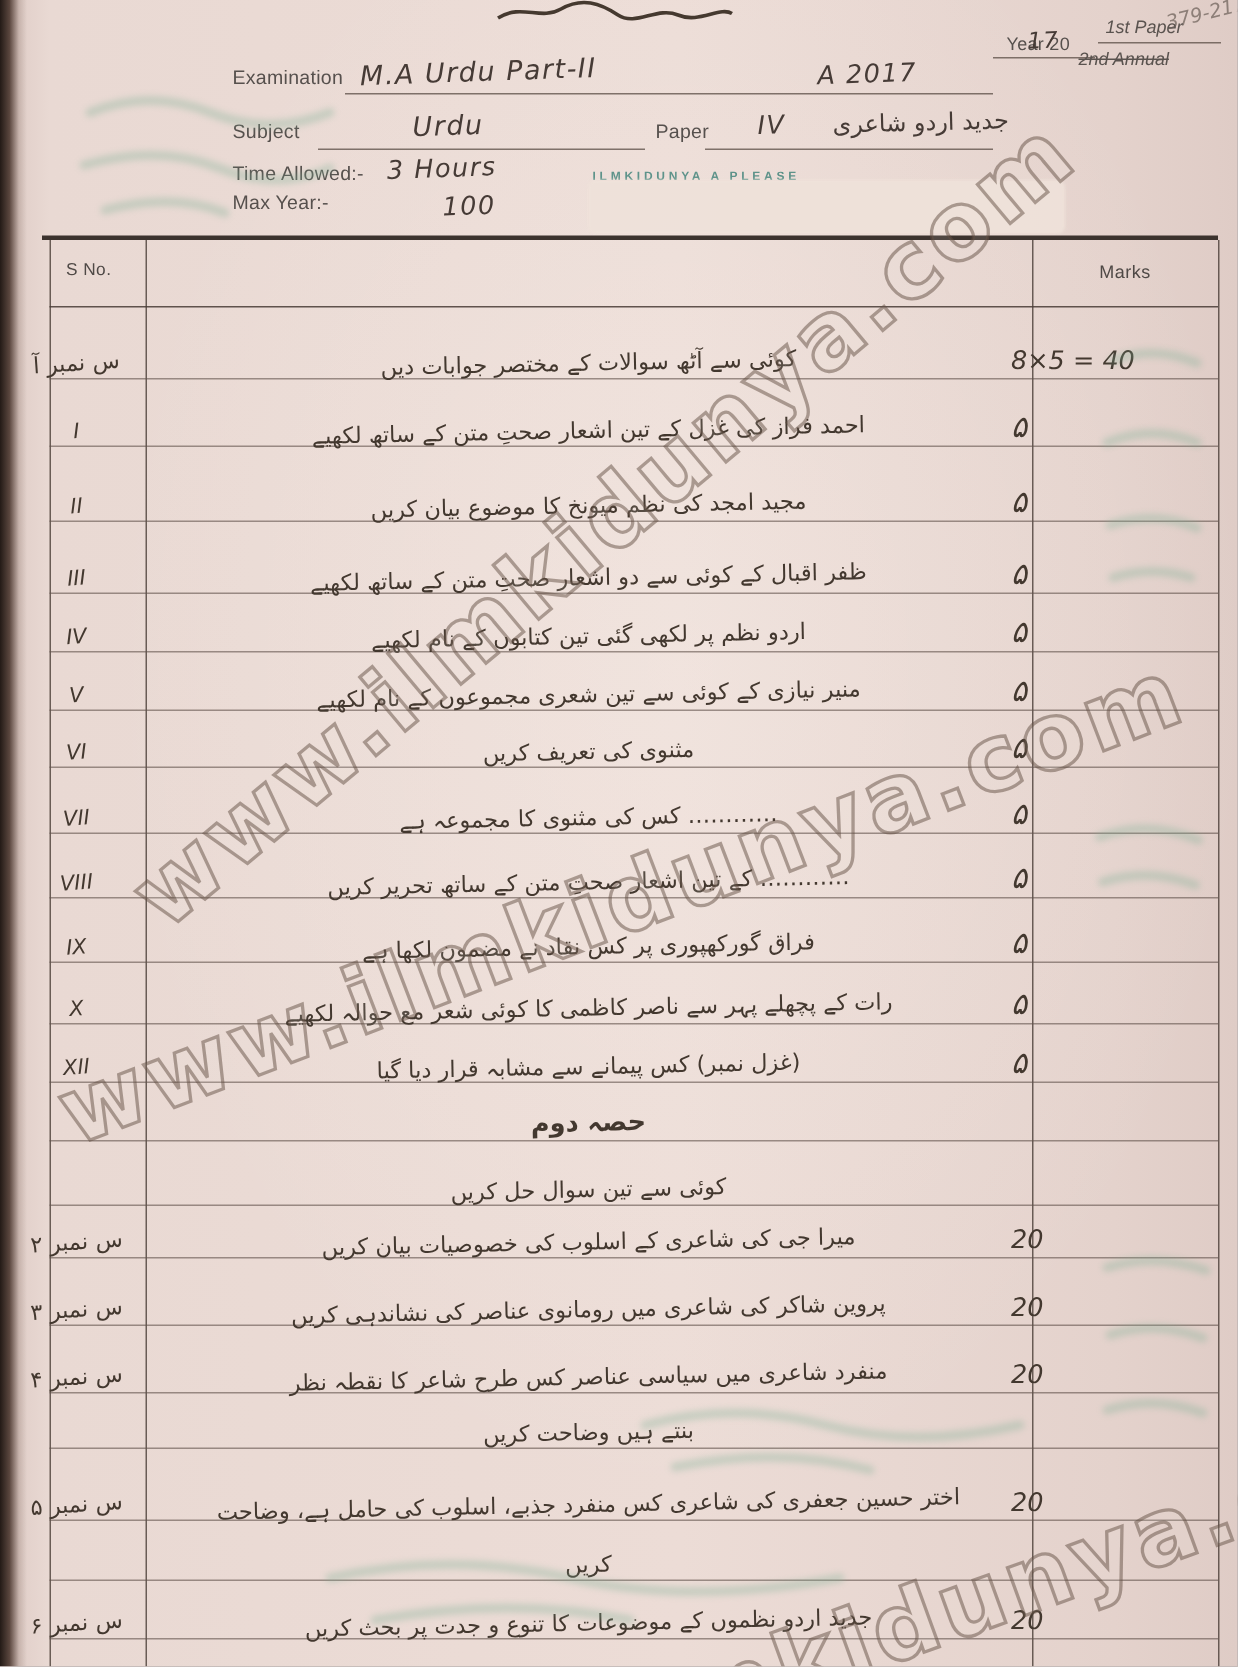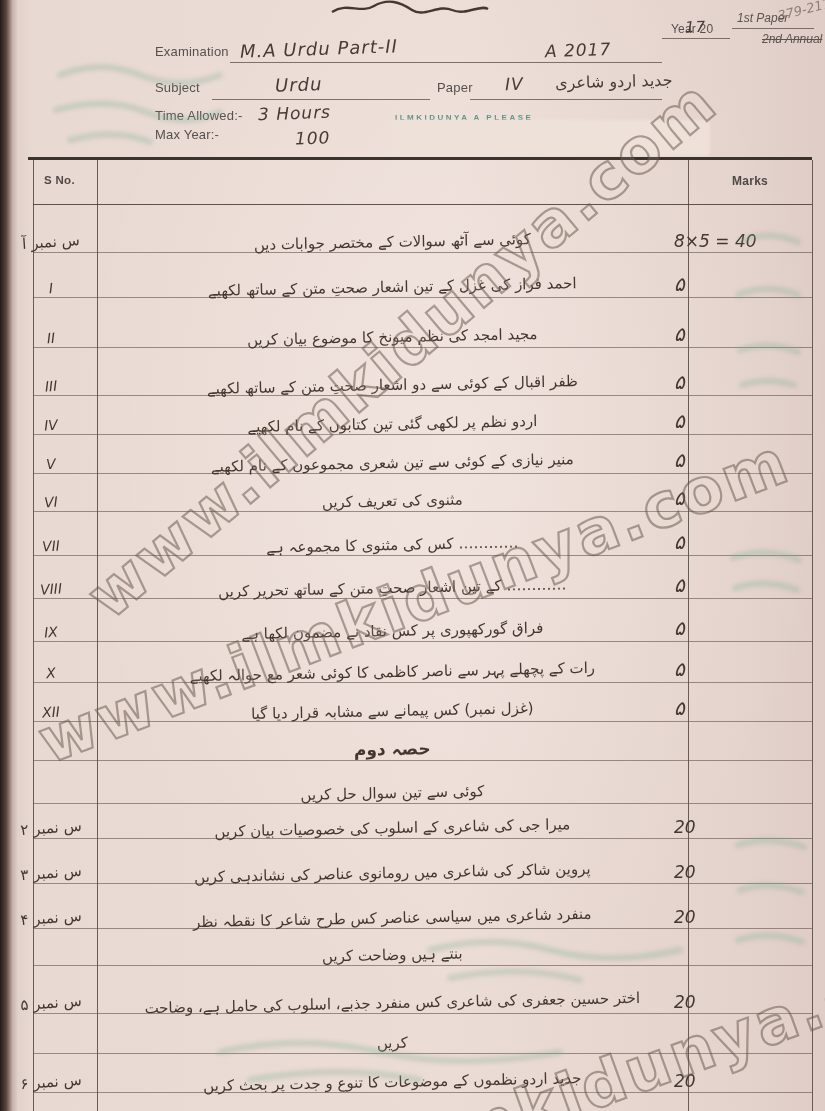--- a/index.html
+++ b/index.html
@@ -27,21 +27,21 @@
       color:#463b36;transform:rotate(-1.5deg);white-space:nowrap;}
   .corner-note{position:absolute;right:-6px;top:2px;font-family:"DejaVu Sans",sans-serif;
       font-style:italic;color:#8d7f78;font-size:13px;transform:rotate(-14deg);}
   .stamp{position:absolute;font-size:8px;letter-spacing:2.5px;color:#2e7a70;opacity:.75;
       font-weight:bold;}
   .erased{position:absolute;background:#efe2da;opacity:.92;border-radius:5px;filter:blur(1px);}
   
   .tline-v{position:absolute;width:0;border-left:1.4px solid rgba(72,60,54,.8);}
   .ttop{position:absolute;border-bottom:3px solid #3c332e;}
   .thead-bot{position:absolute;border-bottom:1.6px solid rgba(70,58,52,.85);}
-  .th-text{position:absolute;font-size:11.5px;color:#4f4946;letter-spacing:.3px;font-weight:bold;}
+  .th-text{position:absolute;font-size:11.5px;color:#4f4946;letter-spacing:.3px;}
   
   #rows{position:absolute;left:33px;top:205px;width:779px;}
   .row{position:relative;border-bottom:1px solid rgba(96,82,75,.6);}
   .row.noline{border-bottom:none;}
   .cell{position:absolute;bottom:1px;font-family:"DejaVu Sans",sans-serif;color:#43382f;}
   .sno{left:-30px;width:96px;text-align:center;font-style:italic;font-size:14px;
        transform:rotate(-4deg);direction:rtl;white-space:nowrap;}
   .qtext{left:70px;right:130px;text-align:center;direction:rtl;font-size:15px;
        transform:rotate(-1.2deg);transform-origin:center bottom;white-space:nowrap;overflow:visible;}
   .marks{right:78px;width:60px;text-align:left;font-size:17px;font-style:italic;white-space:nowrap;}
@@ -67,21 +67,21 @@
     <path d="M2,12 C18,2 30,14 44,6 S70,2 82,10 108,4 122,10 150,4 158,9"></path>
   </svg>
 
   <div class="corner-note">379-217</div>
 
   <div class="plabel small" style="left:630px;top:22px;">Year 20</div>
   <div class="hw" style="left:685px;top:18px;font-size:15px;">17</div>
   <div class="hline" style="left:662px;top:38px;width:68px;"></div>
   <div class="annual" style="left:737px;top:11px;">1st Paper</div>
   <div class="hline" style="left:732px;top:28px;width:82px;"></div>
-  <div class="annual strike" style="left:719px;top:32px;margin-left:43px;">2nd Annual</div>
+  <div class="annual strike" style="left:719px;top:32px;">2nd Annual</div>
 
   <div class="plabel" style="left:155px;top:44px;">Examination</div>
   <div class="hline" style="left:230px;top:62px;width:432px;"></div>
   <div class="hw" style="left:240px;top:38px;font-size:18px;">M.A   Urdu   Part-II</div>
   <div class="hw" style="left:545px;top:40px;font-size:17px;">A   2017</div>
 
   <div class="plabel" style="left:155px;top:80px;">Subject</div>
   <div class="hline" style="left:212px;top:99px;width:218px;"></div>
   <div class="hw" style="left:275px;top:74px;font-size:18px;">Urdu</div>
   <div class="plabel" style="left:437px;top:80px;">Paper</div>

